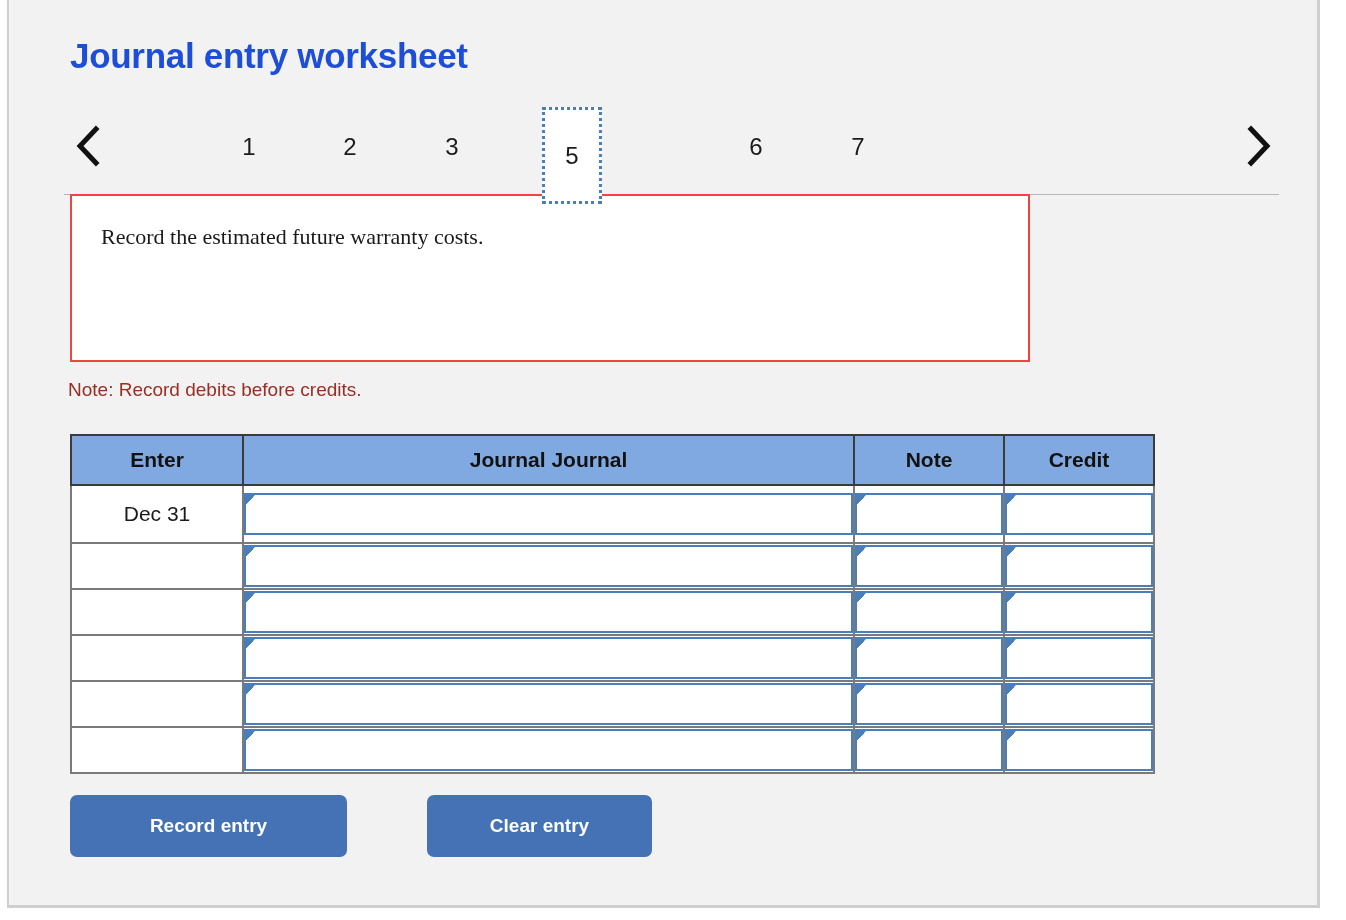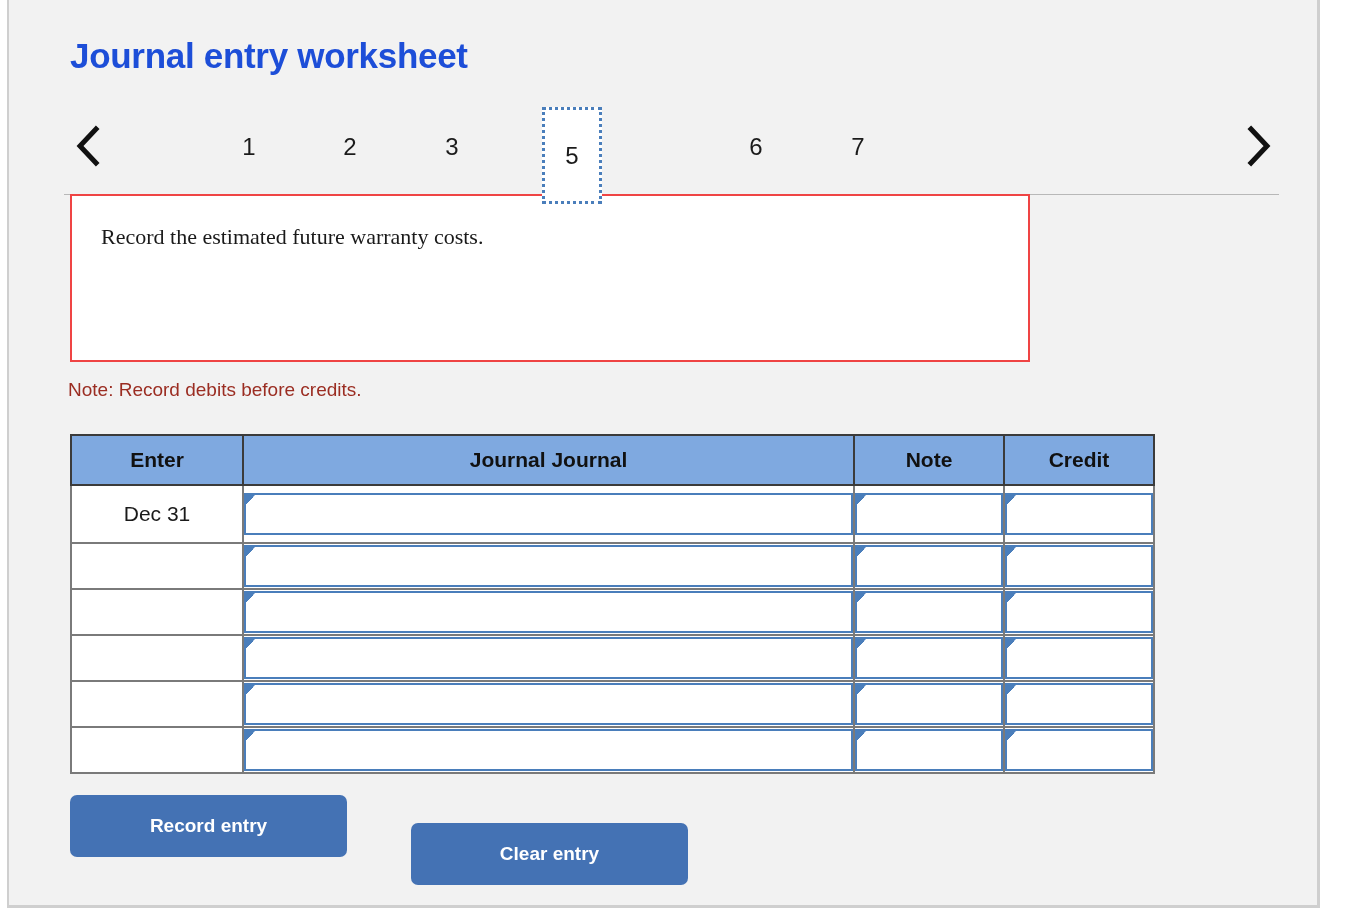--- a/index.html
+++ b/index.html
@@ -200,21 +200,21 @@
     color: #ffffff;
     font-size: 19px;
     font-weight: bold;
     border: none;
     border-radius: 7px;
     cursor: pointer;
     font-family: "Liberation Sans", sans-serif;
     height: 62px;
   }
   .btn-record { left: 61px;  top: 795px; width: 277px; }
-  .btn-clear  { left: 402px; top: 795px; width: 277px; margin-top: 28px; }
+  .btn-clear  { left: 418px; top: 795px; width: 225px; }
   .btn-view   { left: 951px; top: 795px; width: 322px; }
 </style>
 </head>
 <body>
 
 <div id="root">
   <div class="card">
 
     <div class="title">Journal entry worksheet</div>
 

